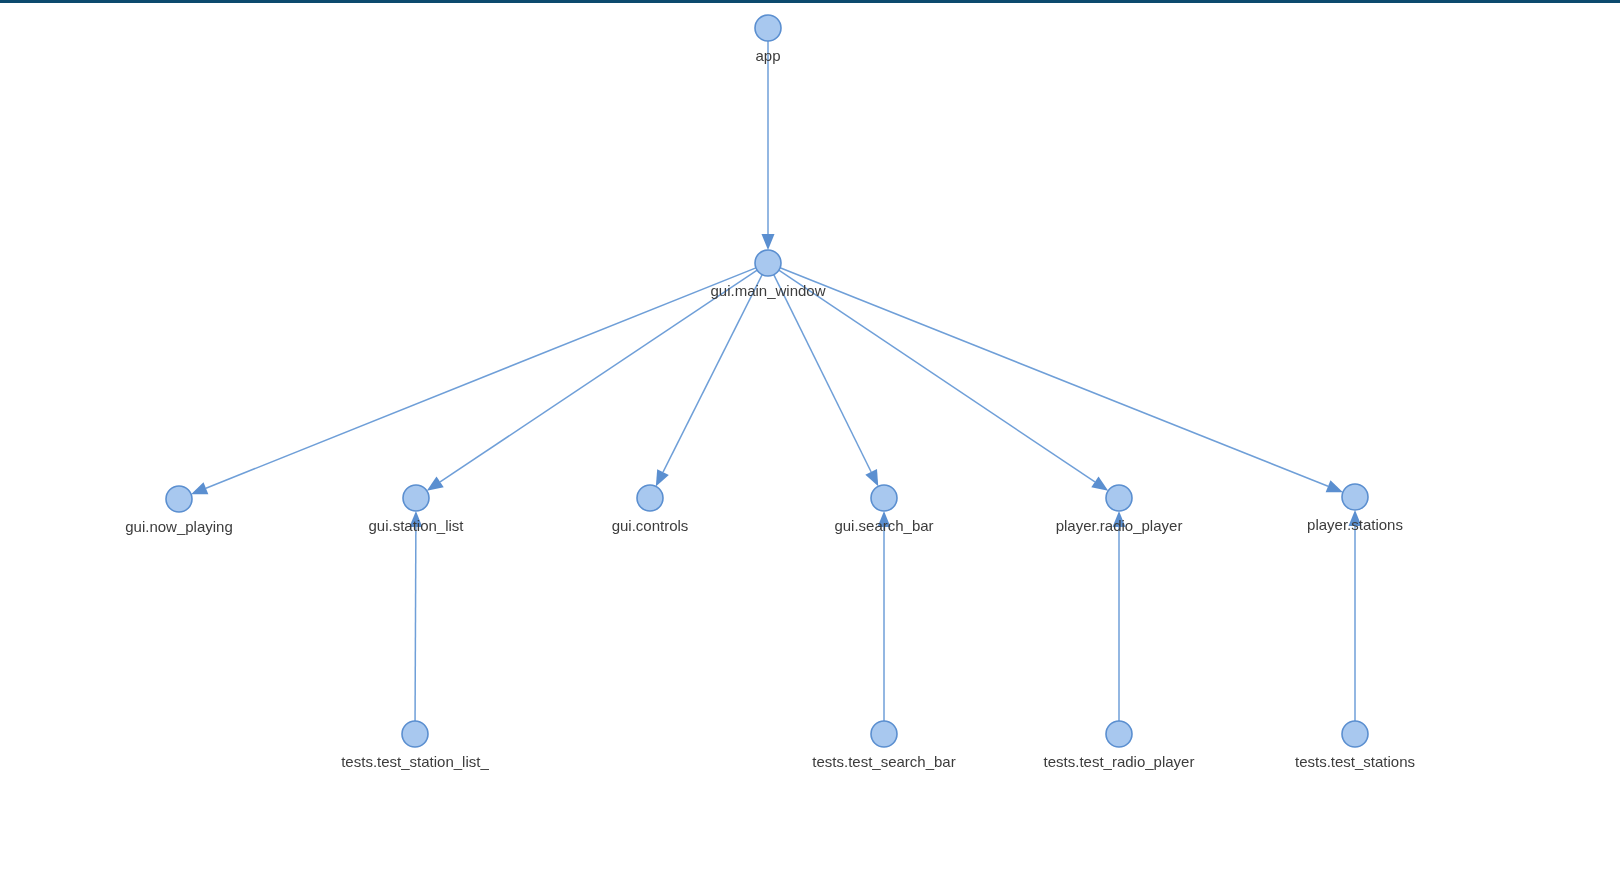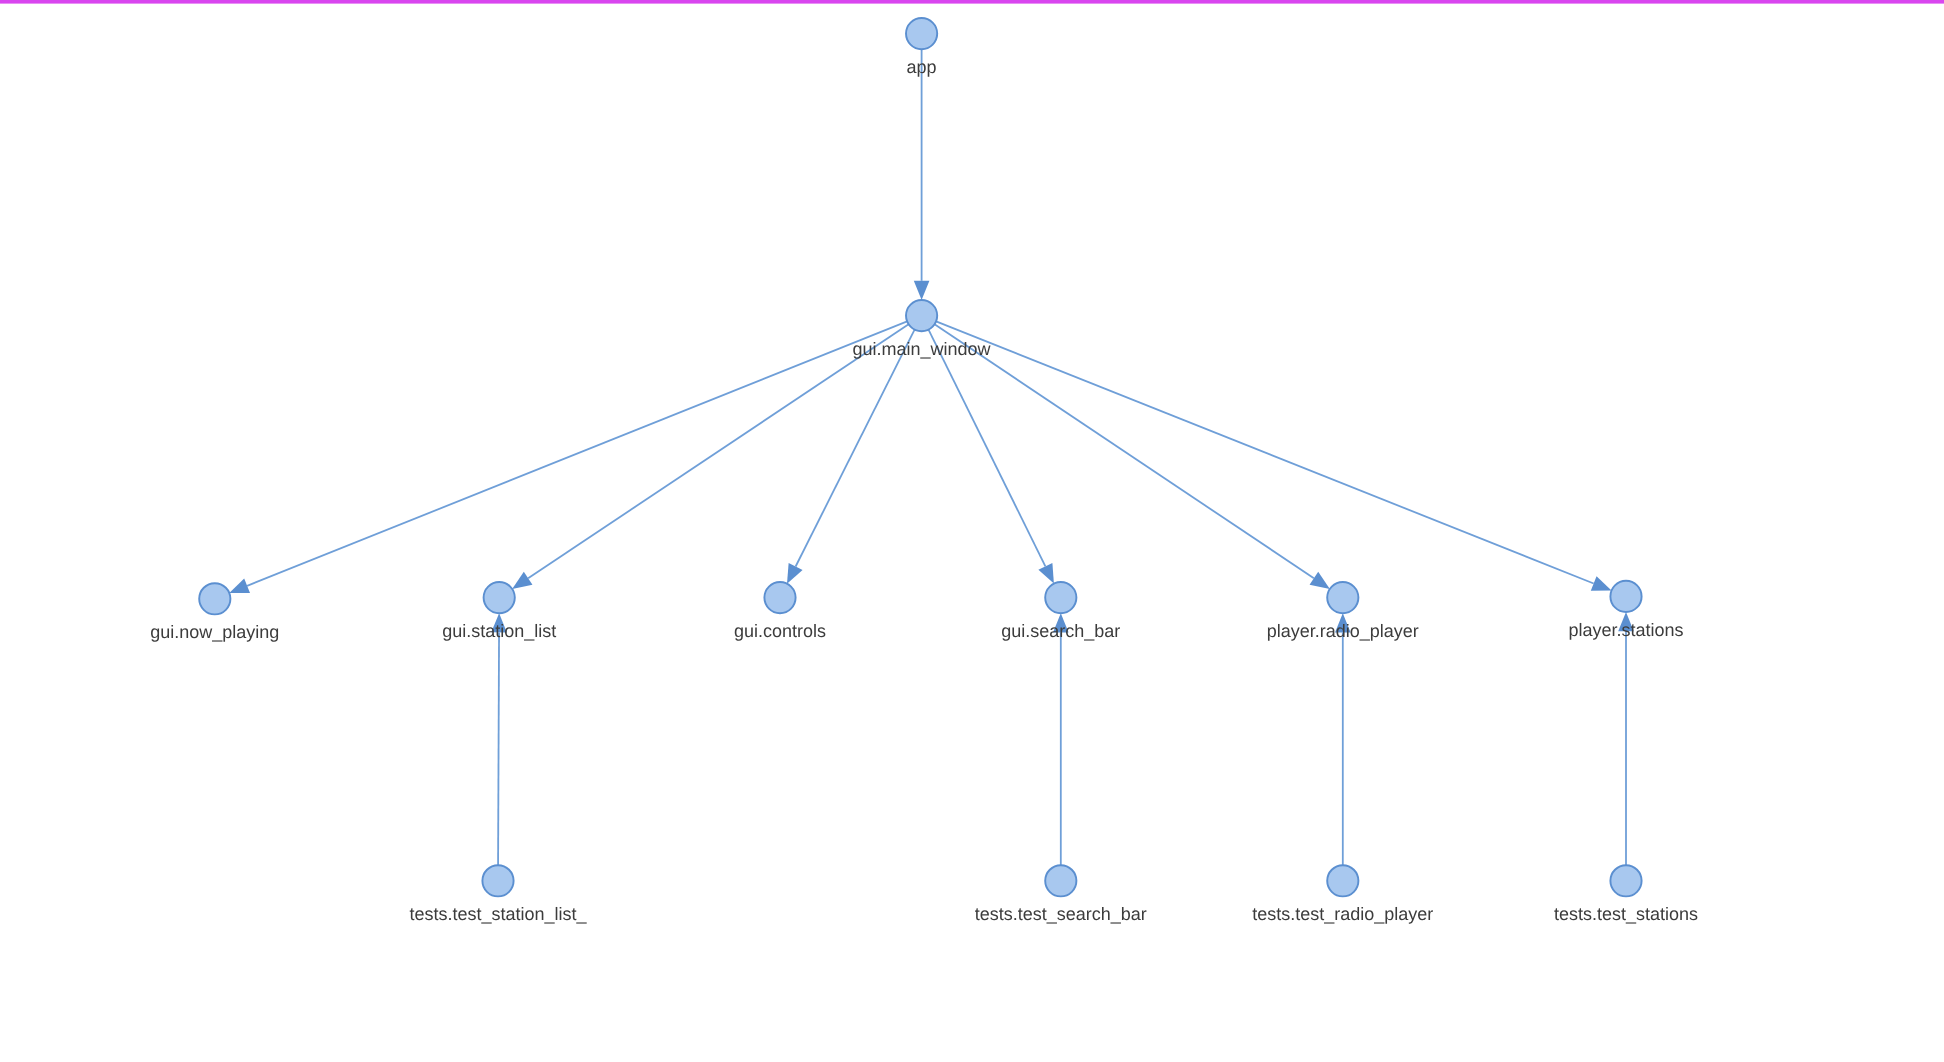--- a/index.html
+++ b/index.html
@@ -11,21 +11,21 @@
     width: 1620px;
     height: 885px;
     overflow: hidden;
     font-family: "Liberation Sans", sans-serif;
   }
   #canvas {
     position: relative;
     width: 1620px;
     height: 885px;
     background: #ffffff;
-    border-top: 3px solid #d946ef;
+    border-top: 3px solid #0c4a6e;
     box-sizing: border-box;
   }
   #graph-svg {
     position: absolute;
     left: 0;
     top: 0;
     width: 1620px;
     height: 885px;
     display: block;
   }

